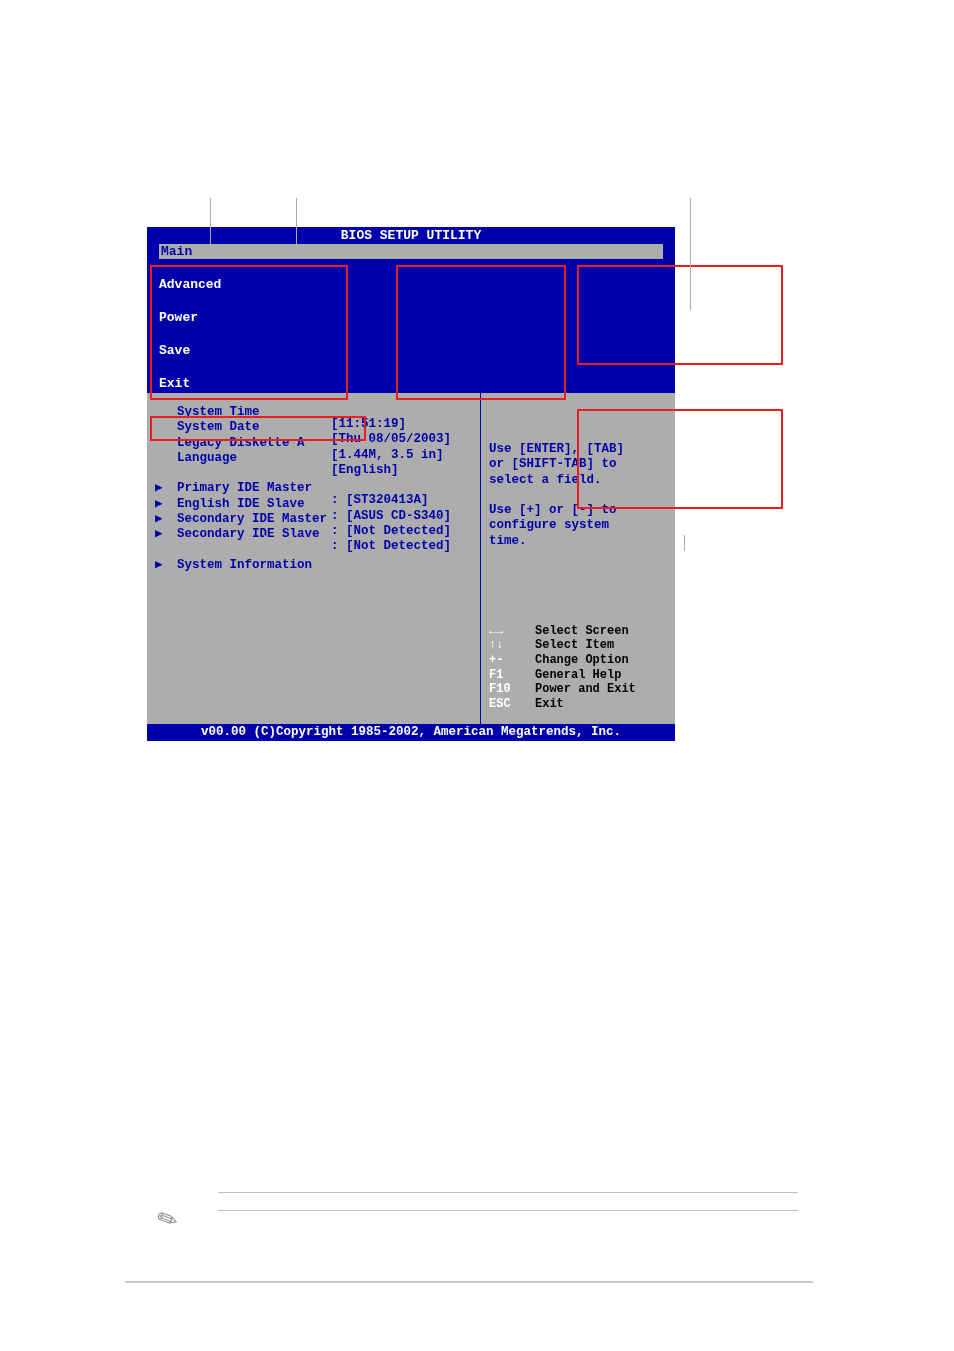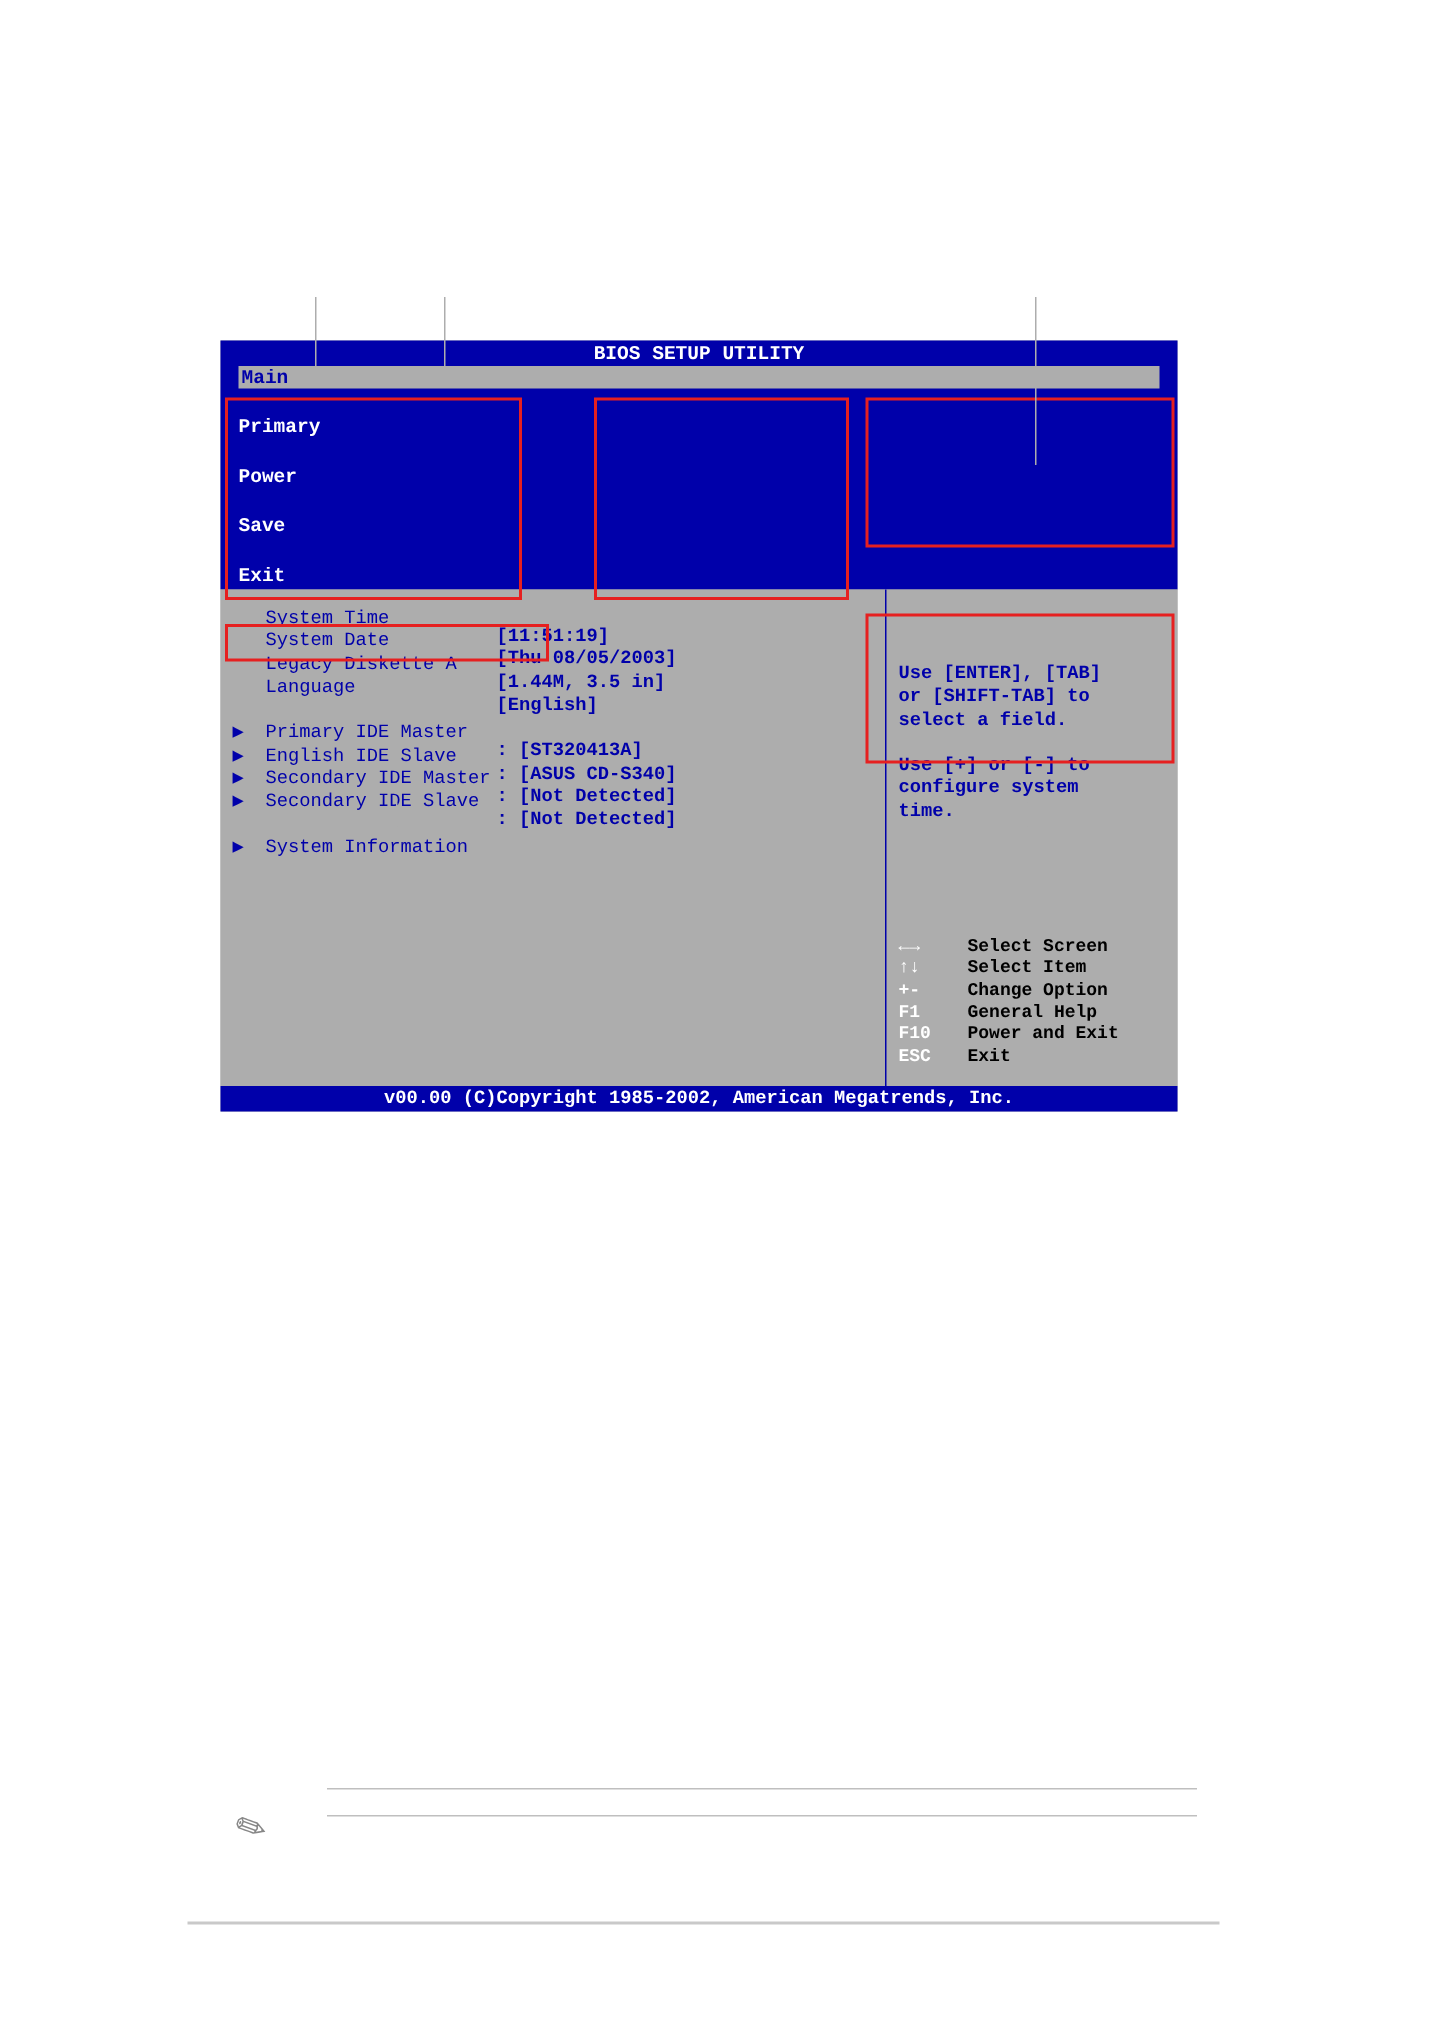--- a/index.html
+++ b/index.html
@@ -7,21 +7,21 @@
       font-family: "Courier New", monospace;
       background: #fff;
       width: 954px;
       height: 1351px;
       position: relative;
     }
     .bios-container {
       position: absolute;
       top: 227px;
       left: 147px;
-      width: 638px;
+      width: 528px;
       background: #ADADAD;
     }
     .title-bar {
       background: #0000AA;
       color: #fff;
       text-align: center;
       font-weight: bold;
       padding: 1px 0;
       font-size: 13px;
     }
@@ -48,21 +48,21 @@
     }
     .left-panel {
       flex: 1;
       display: flex;
       position: relative;
     }
     .items-col {
       padding: 12px 4px 20px 8px;
       font-size: 12.5px;
       color: #0000AA;
-      font-weight: normal;
+      font-weight: bold;
       line-height: 1.22;
     }
     .item-row {
       display: flex;
       white-space: pre;
     }
     .arrow {
       color: #0000AA;
       margin-right: 8px;
       width: 14px;
@@ -170,21 +170,21 @@
     }
     .item-label { display: inline-block; }
   </style>
 </head>
 <body>
 
 <div class="bios-container">
   <div class="title-bar">BIOS SETUP UTILITY</div>
   <div class="menu-bar" id="menu-bar">
       <span class="menu-item selected">Main</span>
-      <span class="menu-item">Primary</span>
+      <span class="menu-item">Advanced</span>
       <span class="menu-item">Power</span>
       <span class="menu-item">Save</span>
       <span class="menu-item">Exit</span>
     </div>
   <div class="main-area">
     <div class="left-panel">
       <div class="items-col" id="items-col">
           <div class="item-row"><span class="noarrow"></span><span class="item-label">System Time</span></div>
           <div class="item-row"><span class="noarrow"></span><span class="item-label">System Date</span></div>
           <div class="item-row"><span class="noarrow"></span><span class="item-label">Legacy Diskette A</span></div>

